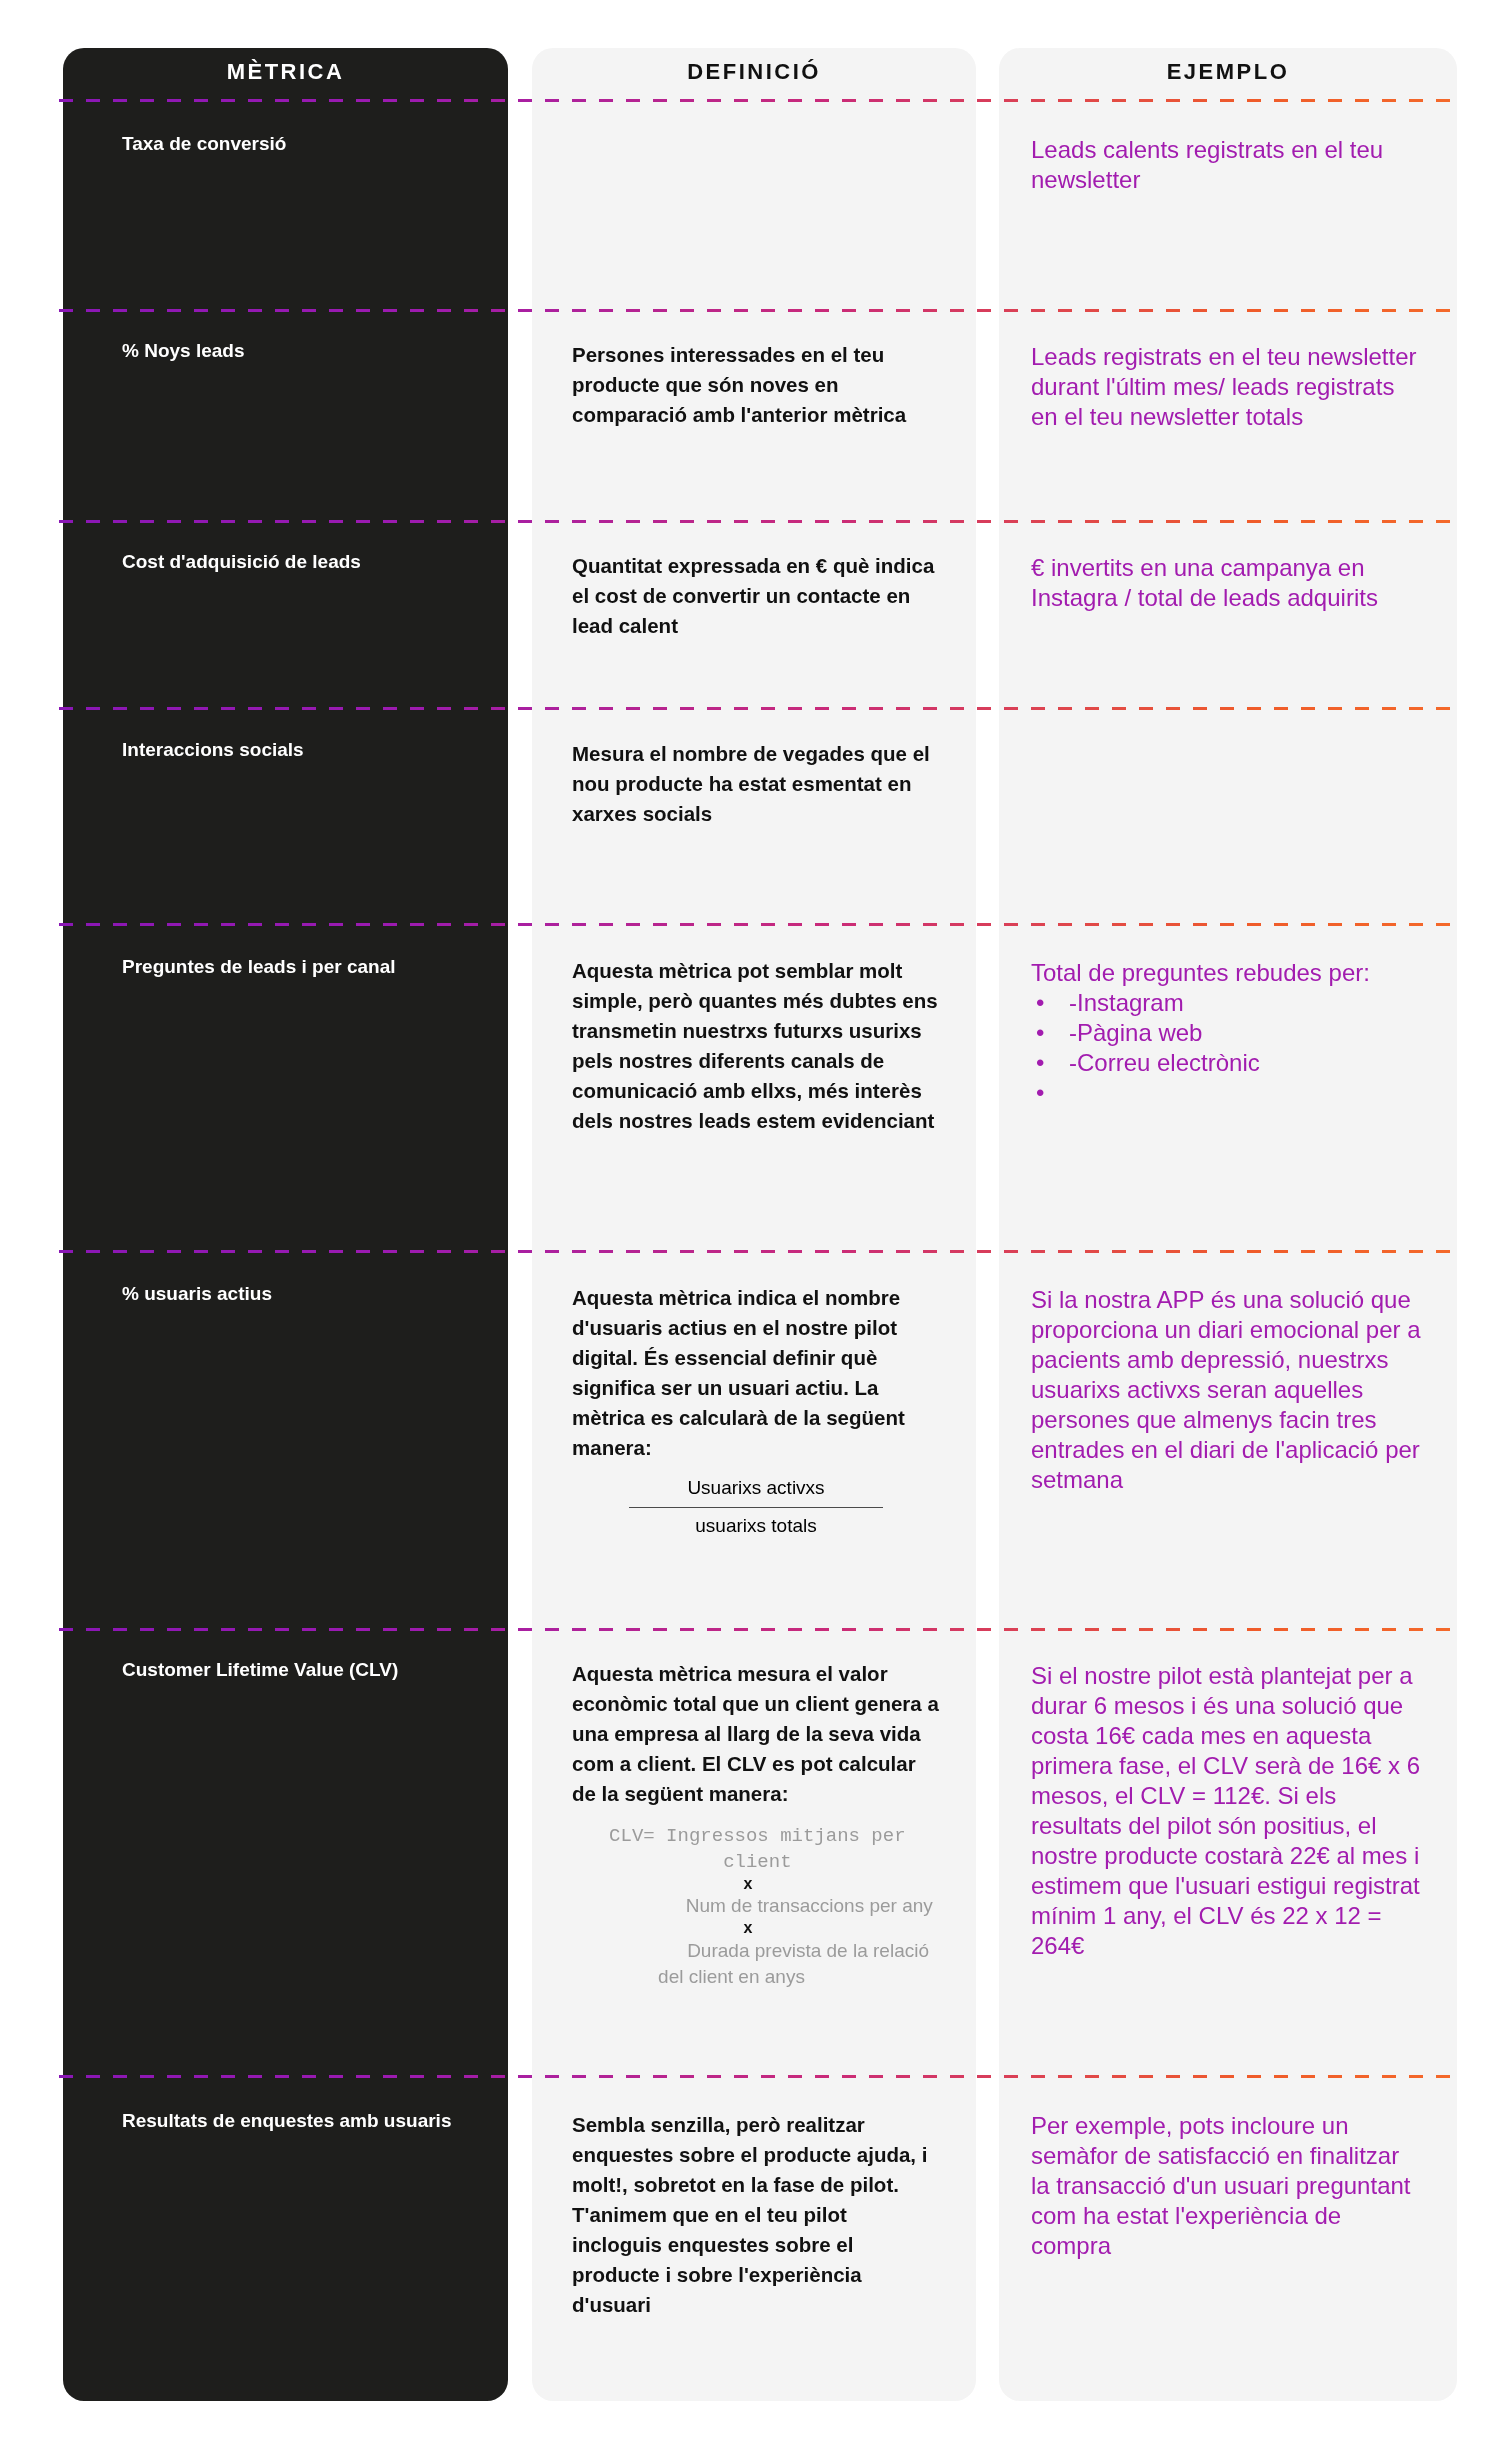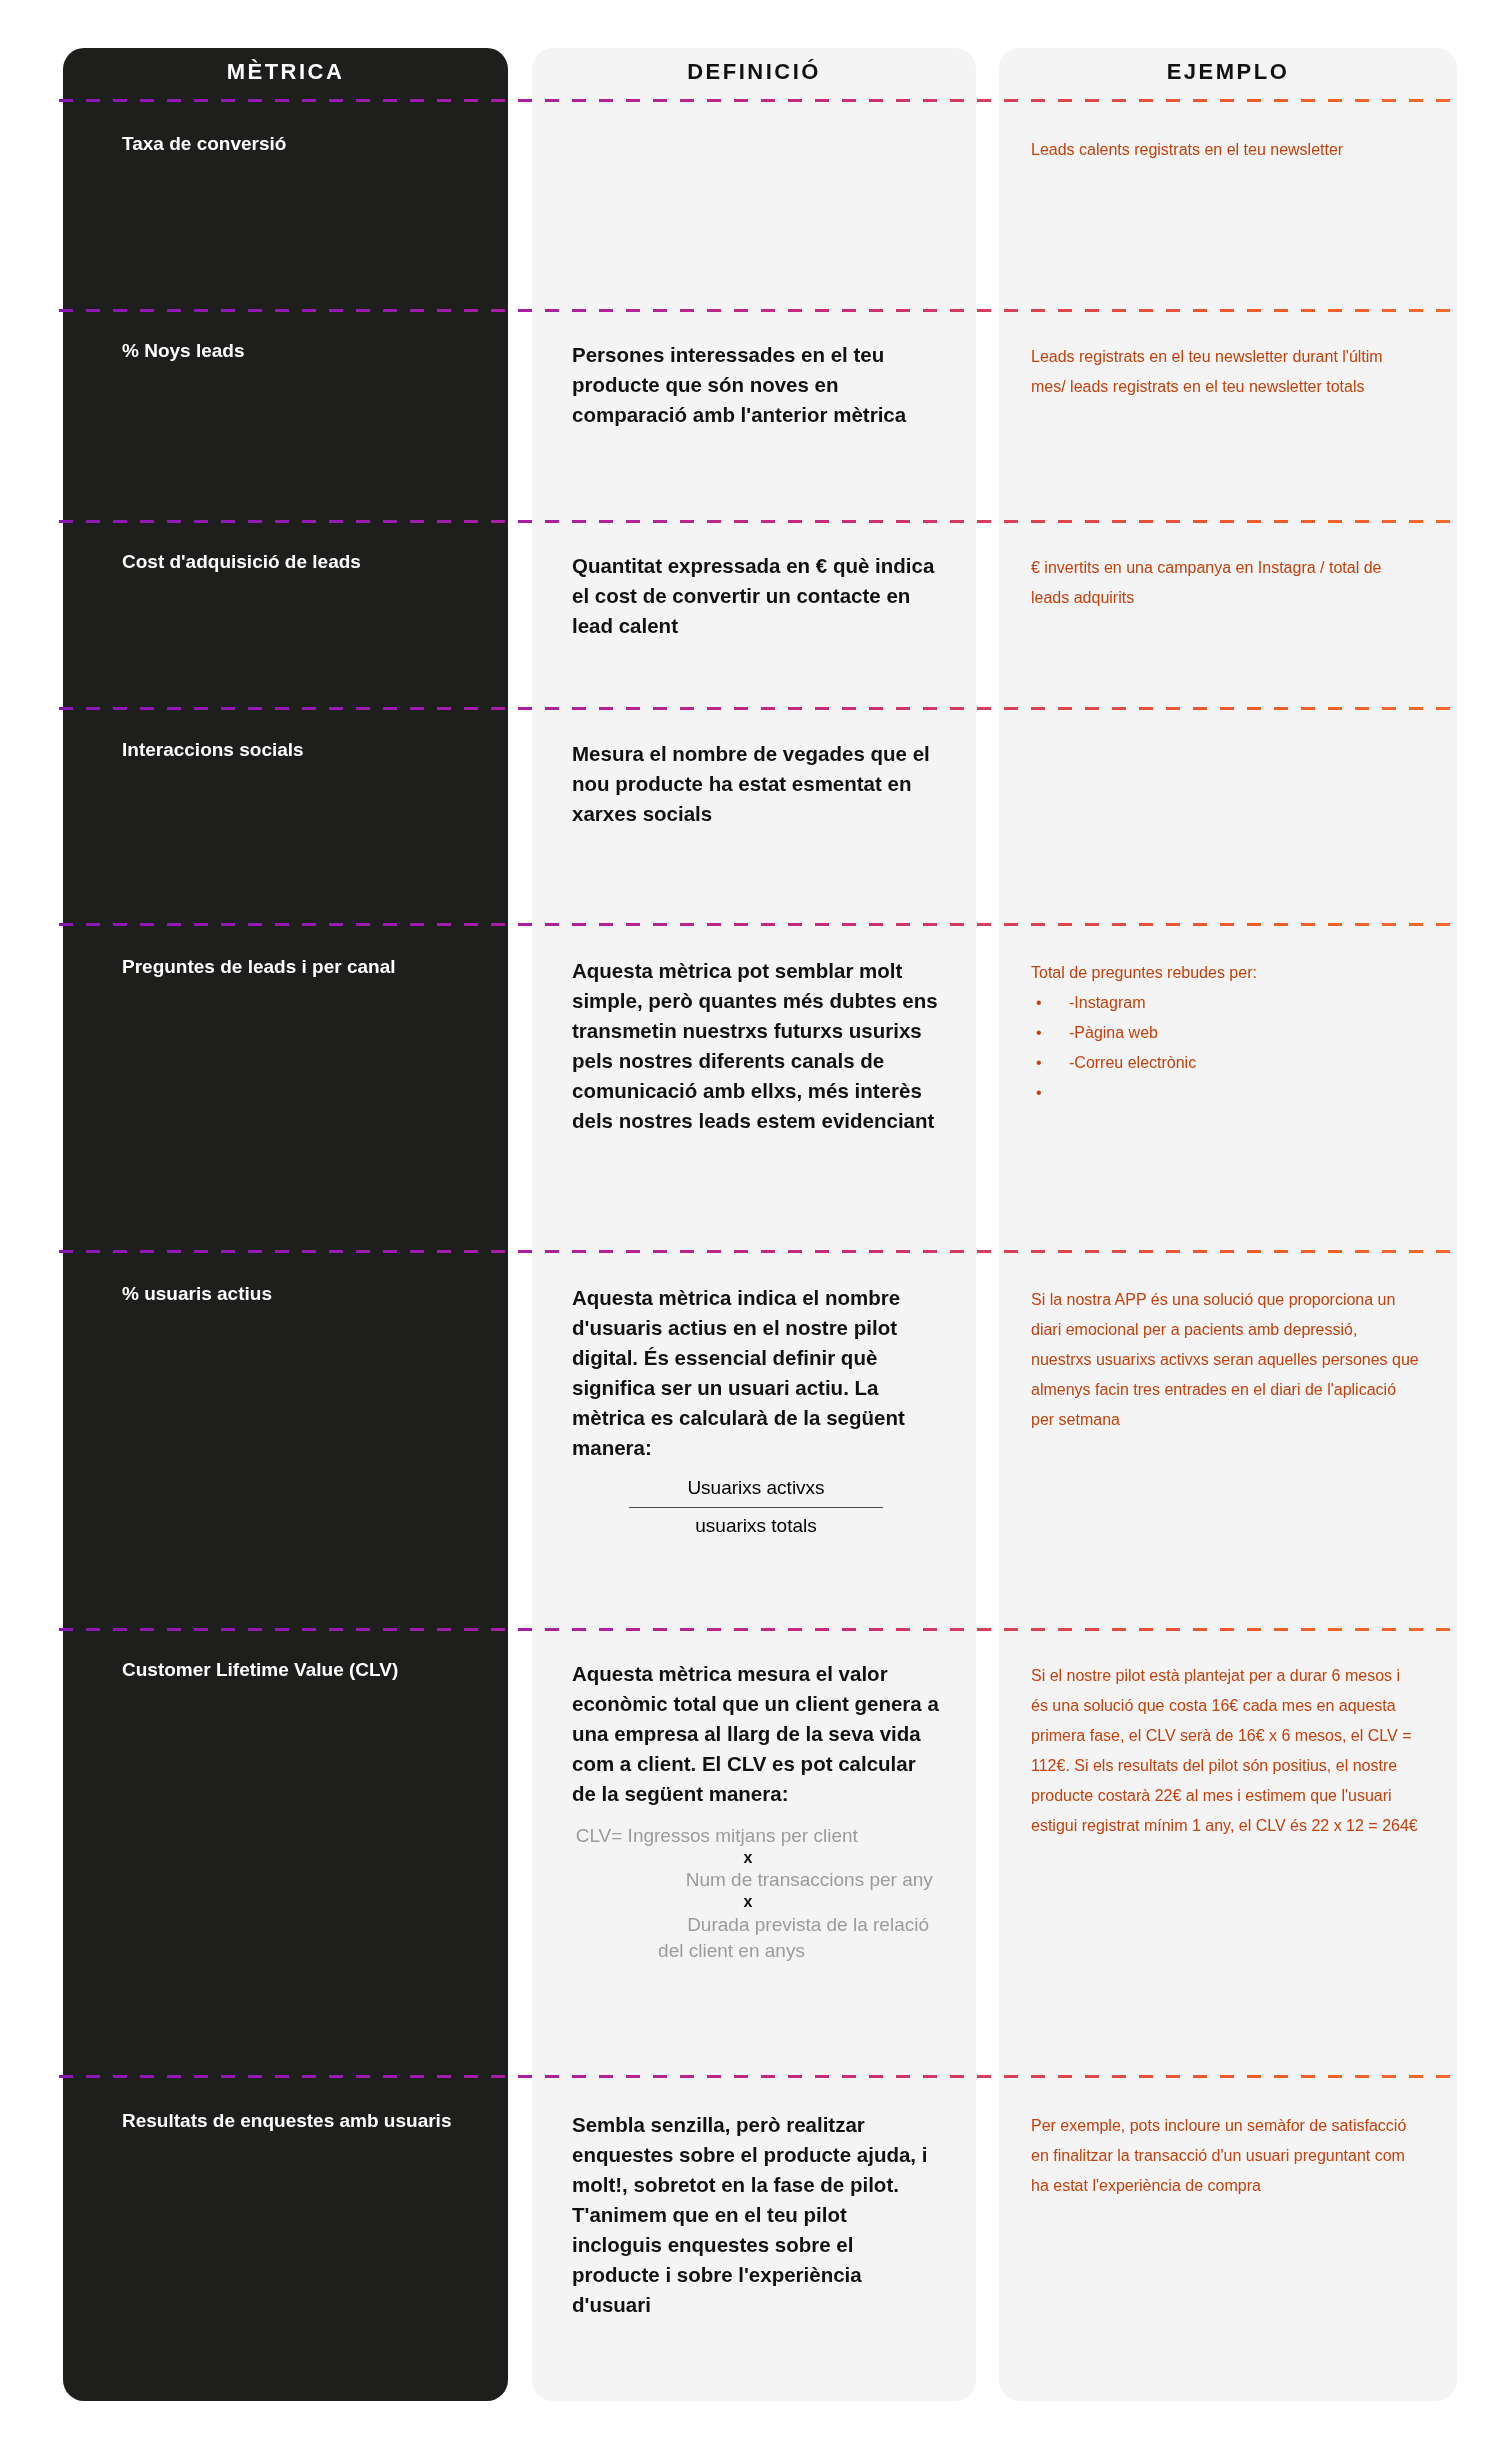--- a/index.html
+++ b/index.html
@@ -107,22 +107,22 @@
     color: #111111;
     font-size: 20.5px;
     font-weight: 700;
     line-height: 30px;
     font-stretch: condensed;
   }
   .cell-example {
     left: 999px;
     width: 458px;
     padding: 0 36px 0 32px;
-    color: #c2410c;
-    font-size: 16px;
+    color: #a21caf;
+    font-size: 24px;
     font-weight: 300;
     line-height: 30px;
     font-stretch: condensed;
   }
 
   
   ul.bullets {
     list-style: none;
     margin: 0;
     padding: 0;
@@ -165,21 +165,21 @@
   
   .formula {
     margin-top: 13.6px;
     color: #9b9b9b;
     font-weight: 300;
     font-size: 19px;
     line-height: 26px;
     font-stretch: condensed;
     text-align: center;
   }
-  .formula .line1 { display: block; text-align: left; padding-left: 3.7px; }
+  .formula .line1 { display: block; text-align: center; padding-left: 3.7px; font-family: Liberation Mono, monospace; }
   .formula .line2 { display: block; text-align: right; padding-right: 6.2px; }
   .formula .line3 { display: block; text-align: right; padding-right: 10px; }
   .formula .line4 { display: block; text-align: center; padding-right: 48px; }
   .formula .times {
     display: block;
     color: #111111;
     font-weight: 700;
     font-size: 16px;
     line-height: 18.6px;
     text-align: center;

